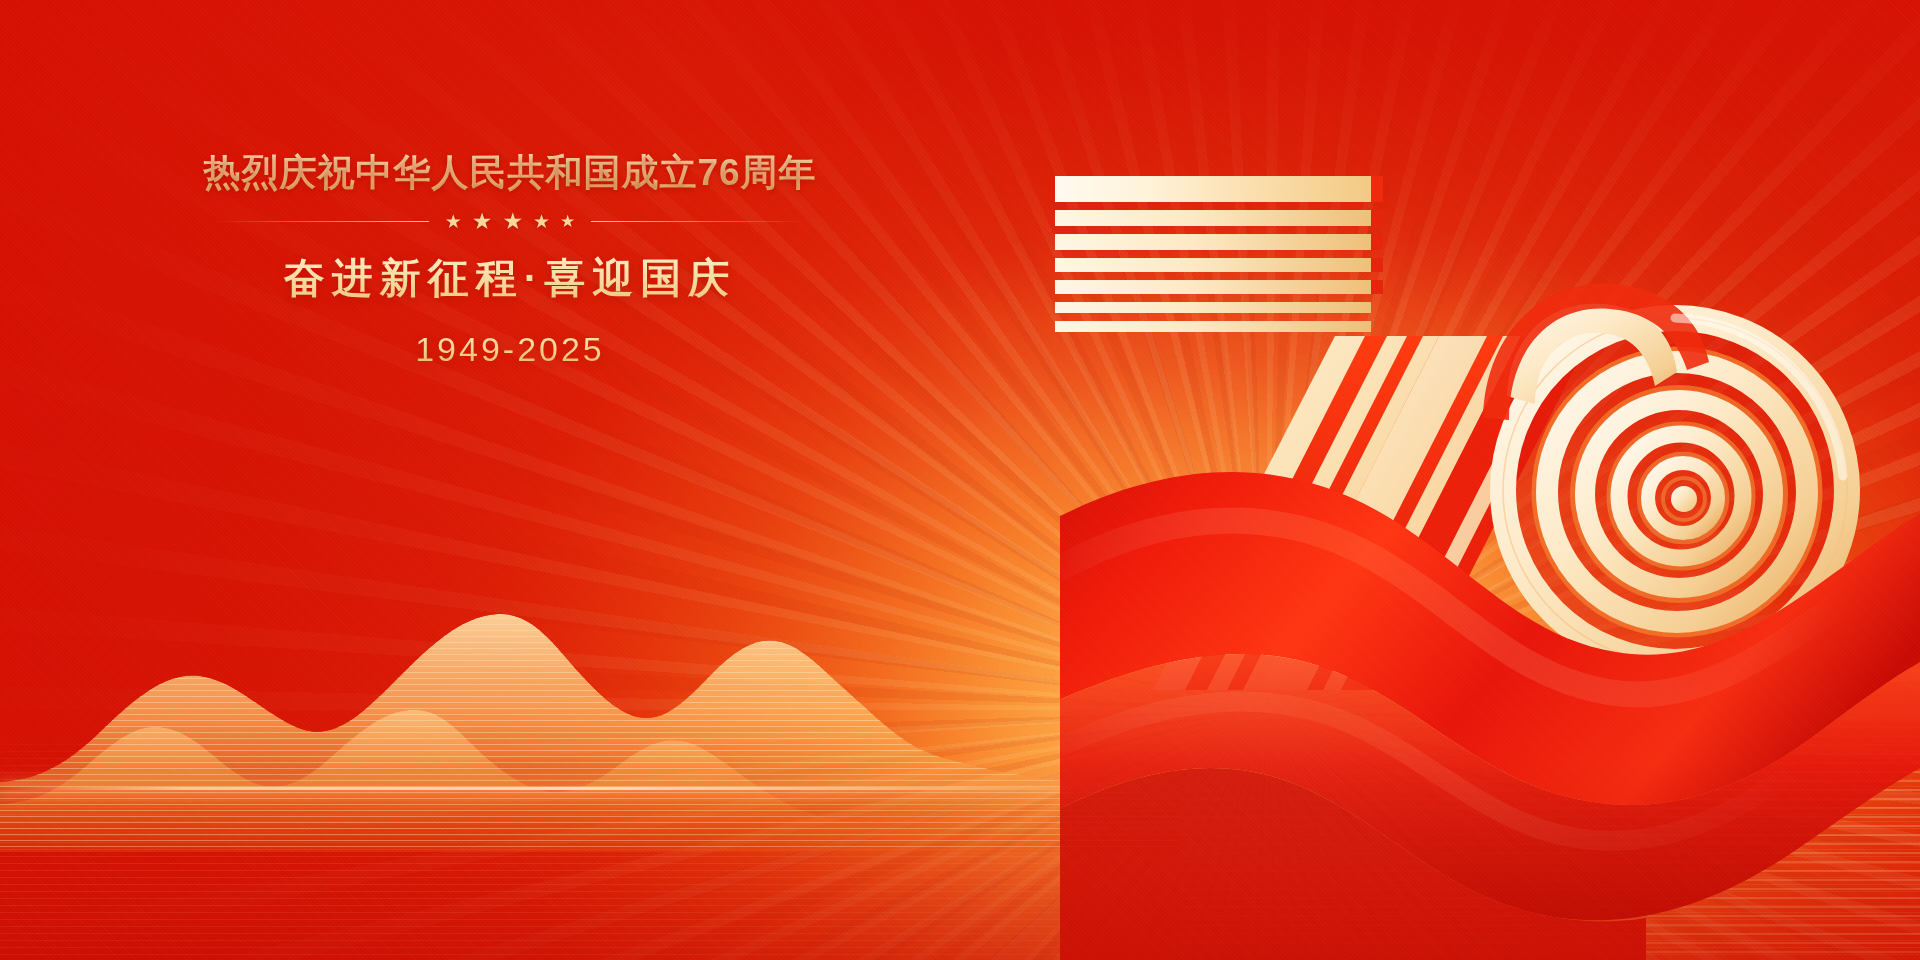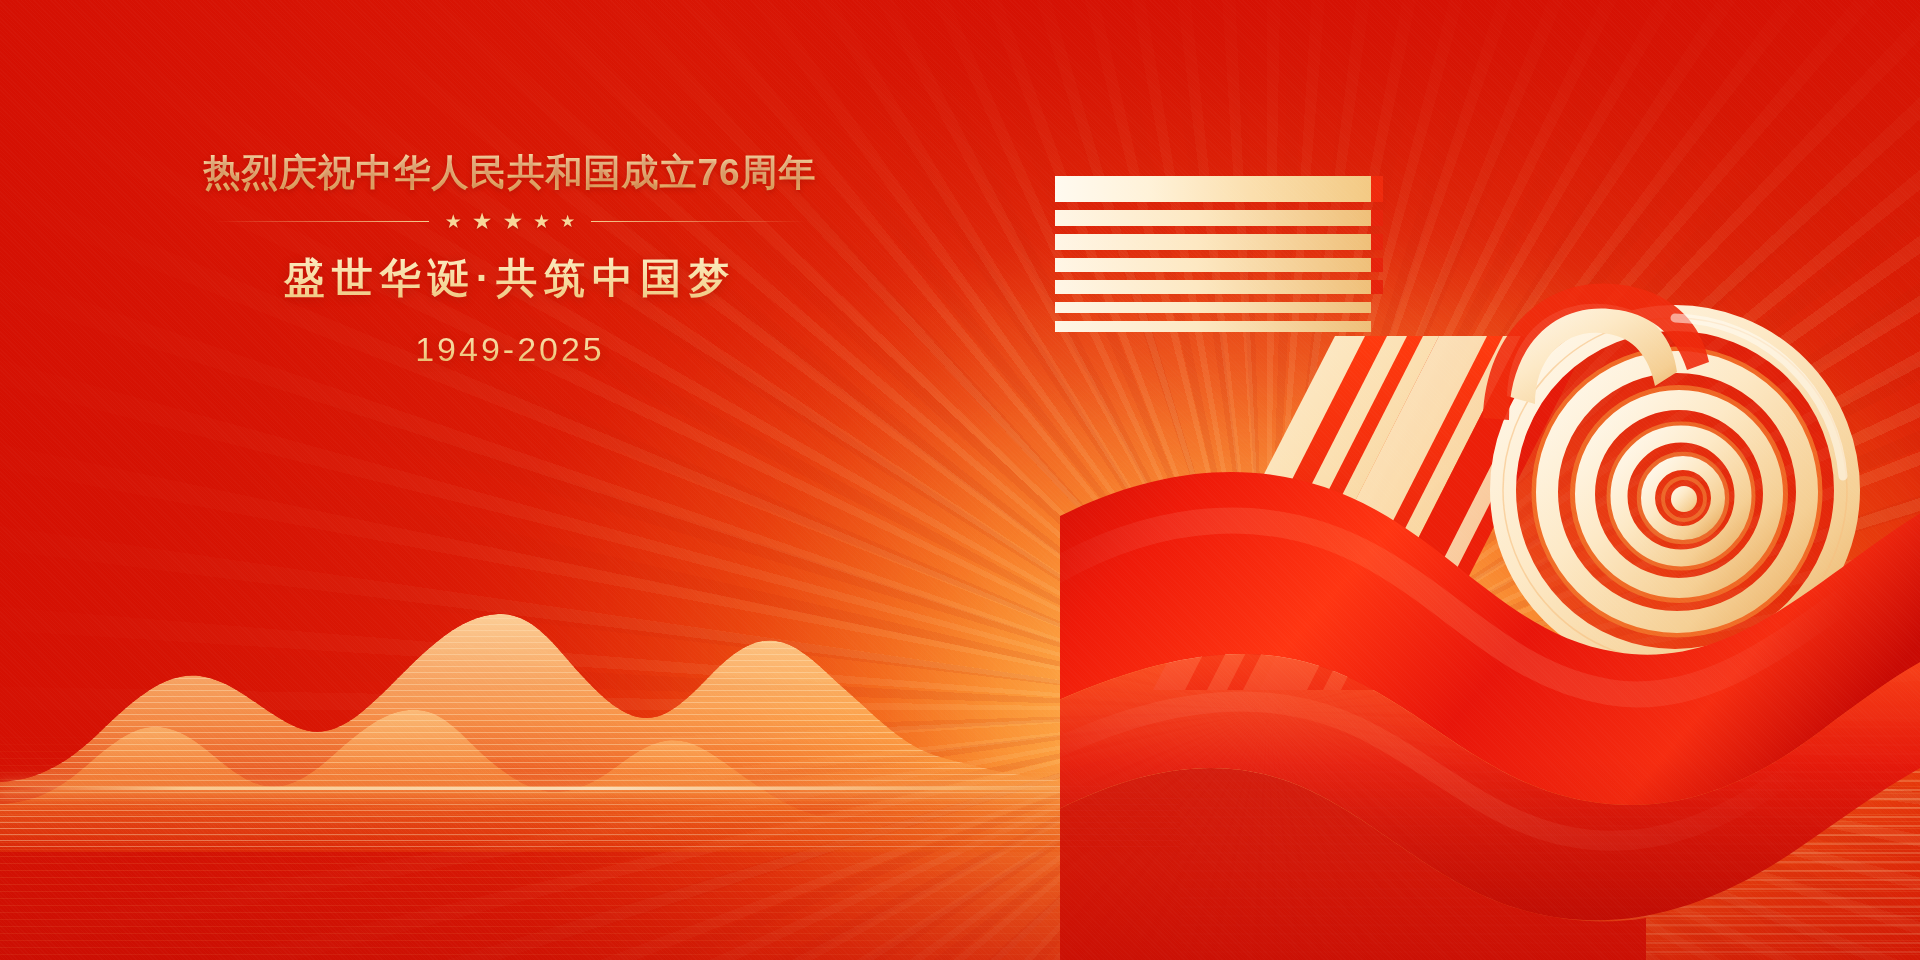--- a/index.html
+++ b/index.html
@@ -416,20 +416,20 @@
       <span class="stars">
         <span class="star s-mid">★</span>
         <span class="star s-big">★</span>
         <span class="star s-big">★</span>
         <span class="star s-mid">★</span>
         <span class="star">★</span>
       </span>
       <span class="dline right"></span>
     </div>
 
-    <div class="tagline">盛世华诞·共筑中国梦</div>
+    <div class="tagline">奋进新征程·喜迎国庆</div>
 
     <div class="years">1949-2025</div>
   </div>
 
   <div class="bottom-vignette"></div>
   <div class="noise"></div>
 </div>
 
 </body></html>

